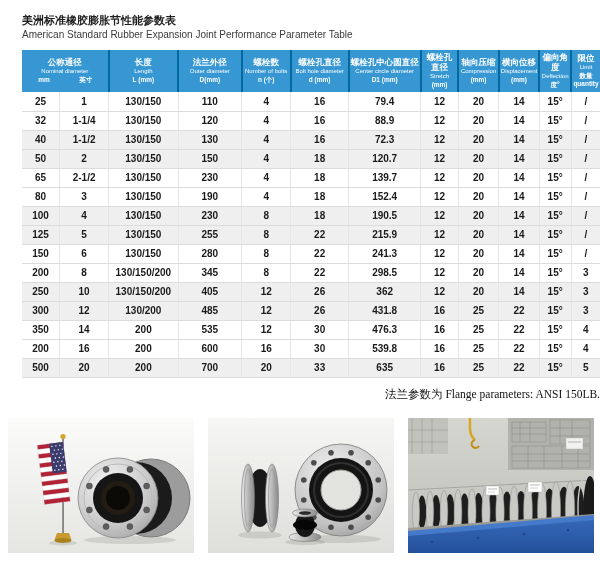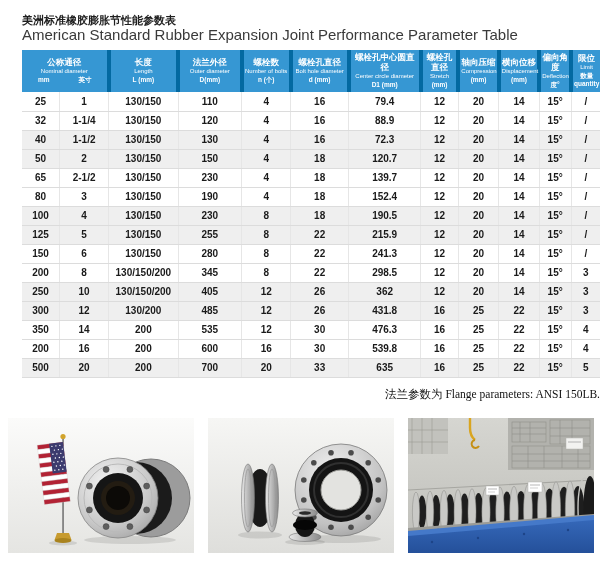--- a/index.html
+++ b/index.html
@@ -6,30 +6,30 @@
   html,body { background:#ffffff; }
   body {
     width:600px; height:564px; margin:0; overflow:hidden;
     font-family:"Liberation Sans", sans-serif;
   }
   .page { position:relative; width:600px; height:564px; background:#fff; }
 
   
   .title-block { padding:14px 0 0 22px; }
   .title-zh { font-size:11px; font-weight:bold; color:#1f1f1f; line-height:13px; }
-  .title-en { font-size:15px; color:#3a3a3a; line-height:15px; }
+  .title-en { font-size:10px; color:#3a3a3a; line-height:15px; }
 
   
   table.spec-table {
     width:578px; margin:8px 0 0 22px;
     border-collapse:collapse; table-layout:fixed;
   }
   thead th {
     background:var(--header-bg,#3697d3); color:var(--header-text,#ffffff);
-    border-right:4px solid #0369a1; vertical-align:middle;
+    border-right:2px solid #0369a1; vertical-align:middle;
     height:37px; padding:2px 1px 3px;
   }
   thead th:last-child { border-right:none; }
   .h-zh { font-size:8.5px; font-weight:bold; line-height:10px; }
   .h-en { font-size:6px; font-weight:normal; line-height:7px; margin-top:1px; }
   .h-units { font-size:6.5px; font-weight:bold; line-height:8px; margin-top:1px;
              display:flex; }
   .h-units span { flex:1; text-align:center; }
   tbody td {
     height:19px; text-align:center; vertical-align:middle;

